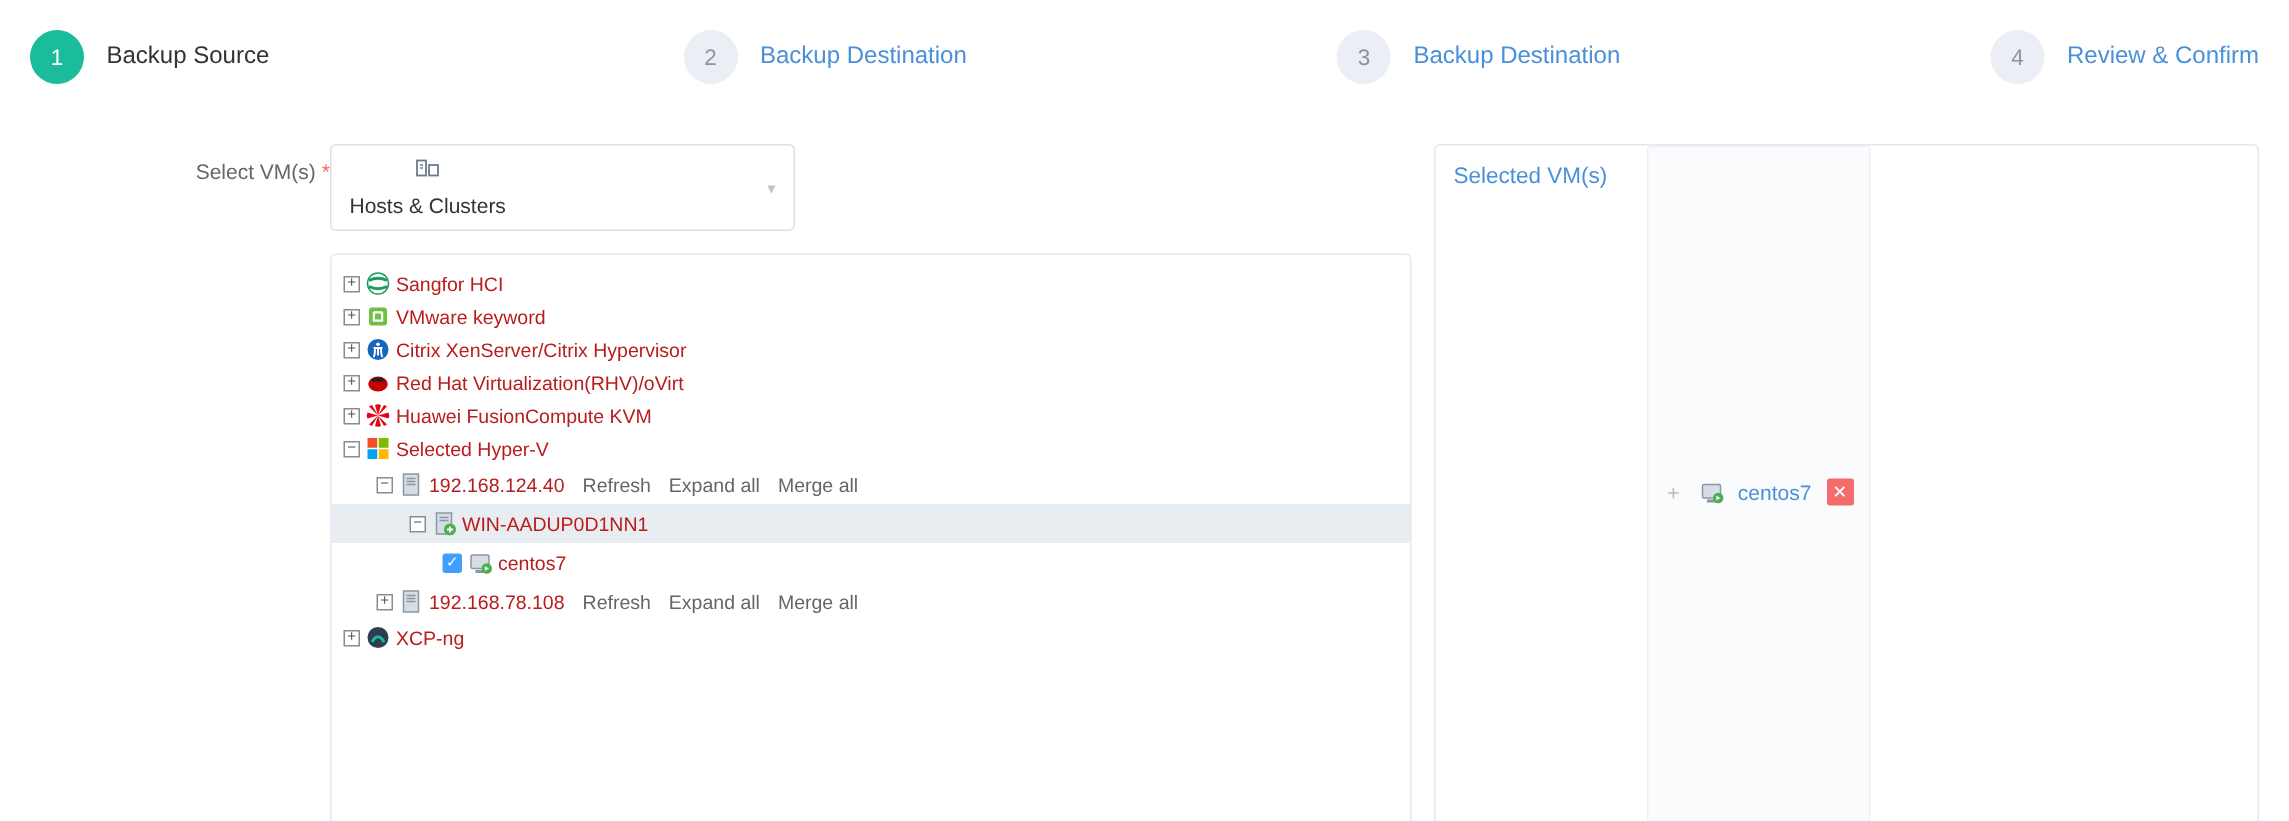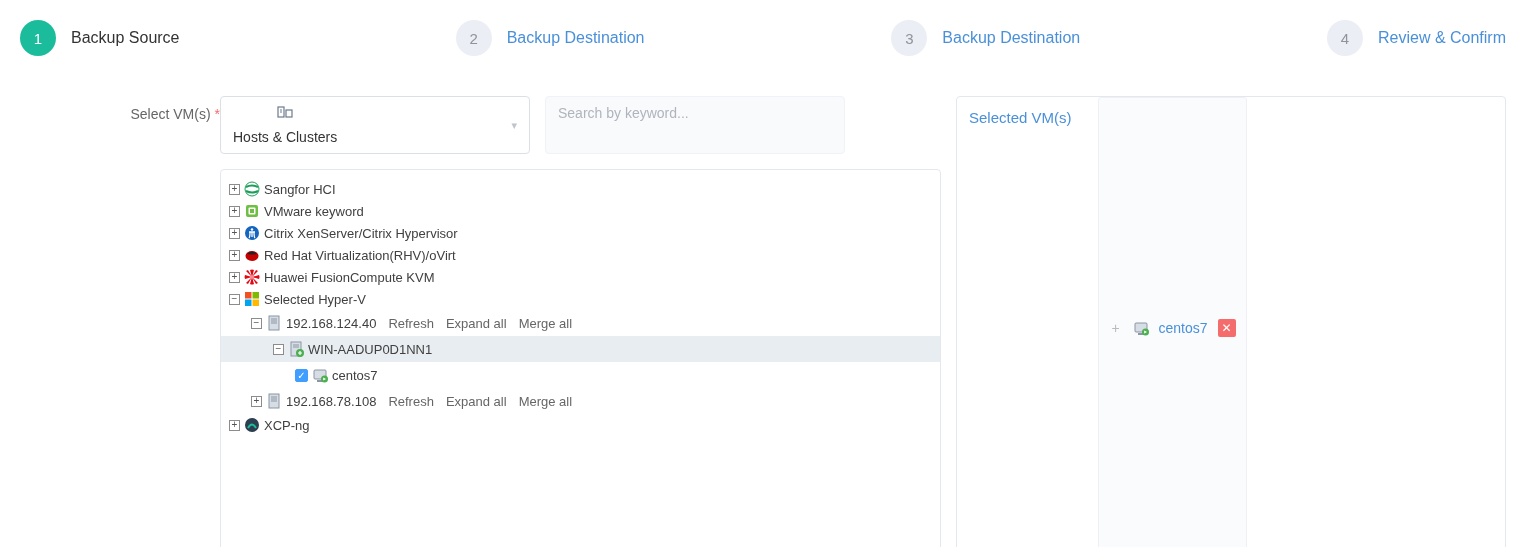--- a/index.html
+++ b/index.html
@@ -167,21 +167,21 @@
 }
 .tree-icon {
   width: 16px;
   height: 16px;
   display: inline-flex;
   align-items: center;
   justify-content: center;
   flex-shrink: 0;
 }
 .tree-label {
-  color: #404040;
+  color: #b91c1c;
 }
 .tree-actions {
   display: inline-flex;
   gap: 12px;
   margin-left: 8px;
 }
 .tree-action {
   color: #666;
   cursor: pointer;
 }
@@ -365,23 +365,20 @@
         <div class="select-box">
           <div class="select-content">
             <span class="tree-icon">
               <svg class="i" viewBox="0 0 16 16">
                   <use href="#ic-hostscluster"></use>
                 </svg>
             </span>
             <span>Hosts &amp; Clusters</span>
           </div>
           <span class="chevron">▾</span>
-        </div>
-        <div class="search-box">
-          <input type="text" placeholder="Search by keyword..." style="">
         </div>
       </div>
 
       <div class="tree-panel">
         <div class="tree">
           <ul>
 
             <li>
               <div class="tree-row">
                 <span class="expand-box">+</span>

